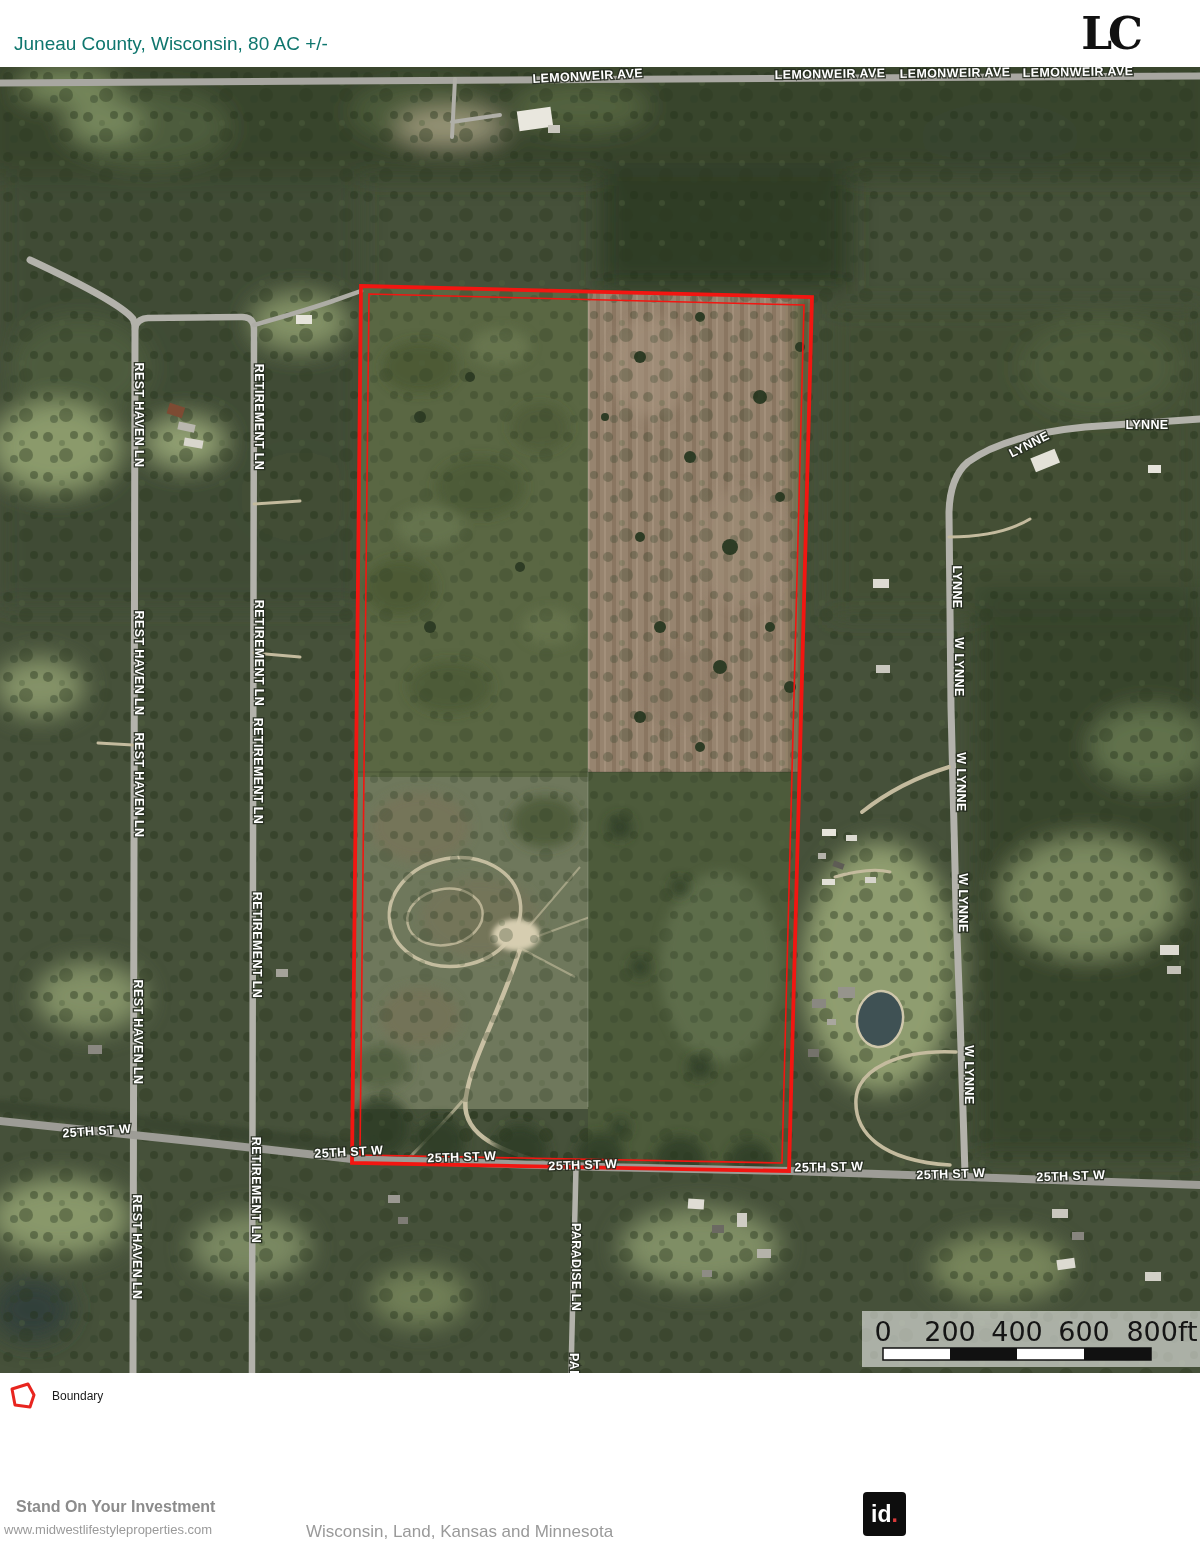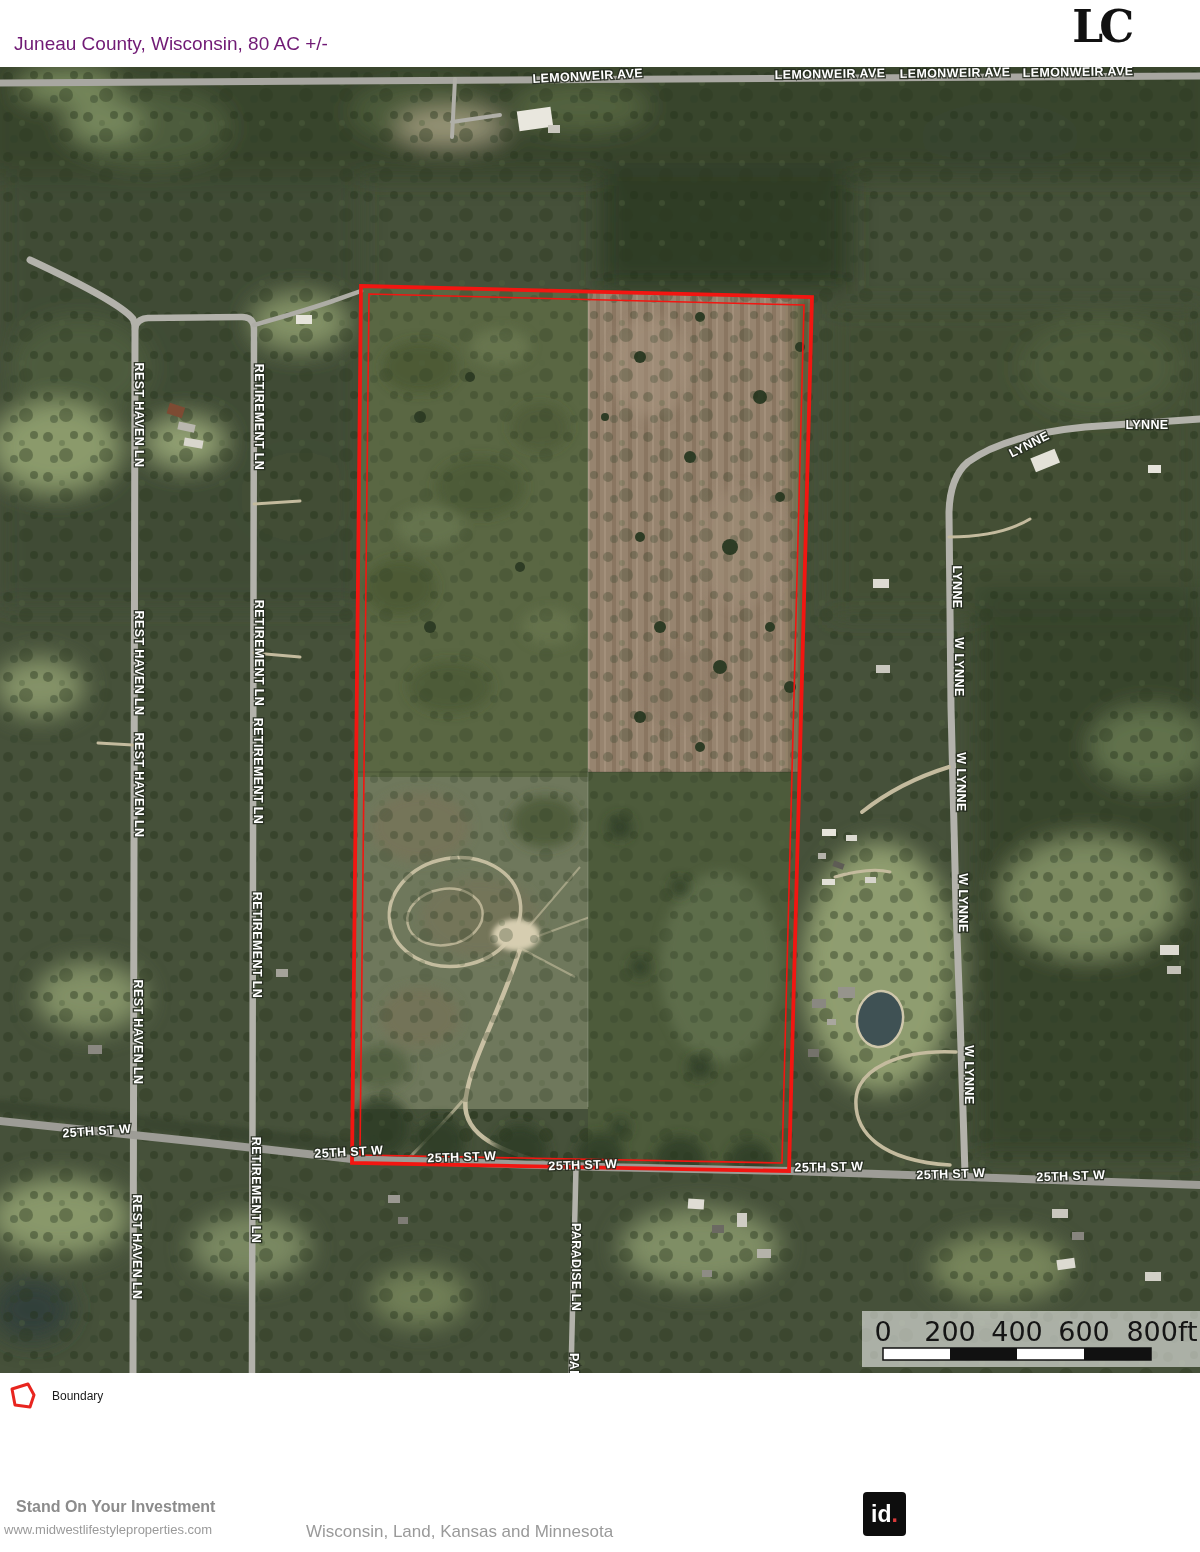--- a/index.html
+++ b/index.html
@@ -1,21 +1,21 @@
 <!DOCTYPE html>
 <html><head>
 <meta charset="utf-8">
 <style>
   html,body{margin:0;padding:0;background:#fff;}
   body{width:1200px;height:1552px;position:relative;font-family:"Liberation Sans",sans-serif;overflow:hidden;}
   
   .header{position:absolute;left:0;top:0;width:1200px;height:67px;background:#fff;}
   .title{position:absolute;left:14px;top:5px;font-size:23px;font-weight:bold;color:#6e6e6e;letter-spacing:.2px;}
-  .subtitle{position:absolute;left:14px;top:33px;font-size:19px;color:#701a75;}
-  .logo{position:absolute;right:52px;top:5px;color:#111;line-height:1;}
+  .subtitle{position:absolute;left:14px;top:33px;font-size:19px;color:#0f766e;}
+  .logo{position:absolute;right:52px;top:12px;text-align:center;color:#111;line-height:1;}
   .logo .mark{font-size:44px;font-weight:bold;letter-spacing:-4px;font-family:"DejaVu Serif",serif;}
   .logo .l1{font-size:10px;letter-spacing:4px;margin-top:20px;}
   .logo .l2{font-size:6.8px;letter-spacing:3.2px;margin-top:1px;color:#222;}
   
   .mapwrap{position:absolute;left:0;top:67px;width:1200px;height:1306px;background:#46513a;}
   svg{display:block;}
   .rlabel{font-size:12.5px;font-weight:bold;fill:#fff;stroke:rgba(38,44,32,.9);stroke-width:2.6px;paint-order:stroke;letter-spacing:.4px;}
   .scaletext{font-size:27px;fill:#151515;font-family:"DejaVu Sans",sans-serif;}
   
   .legend{position:absolute;left:0;top:1373px;width:1040px;height:60px;background:#fff;}

